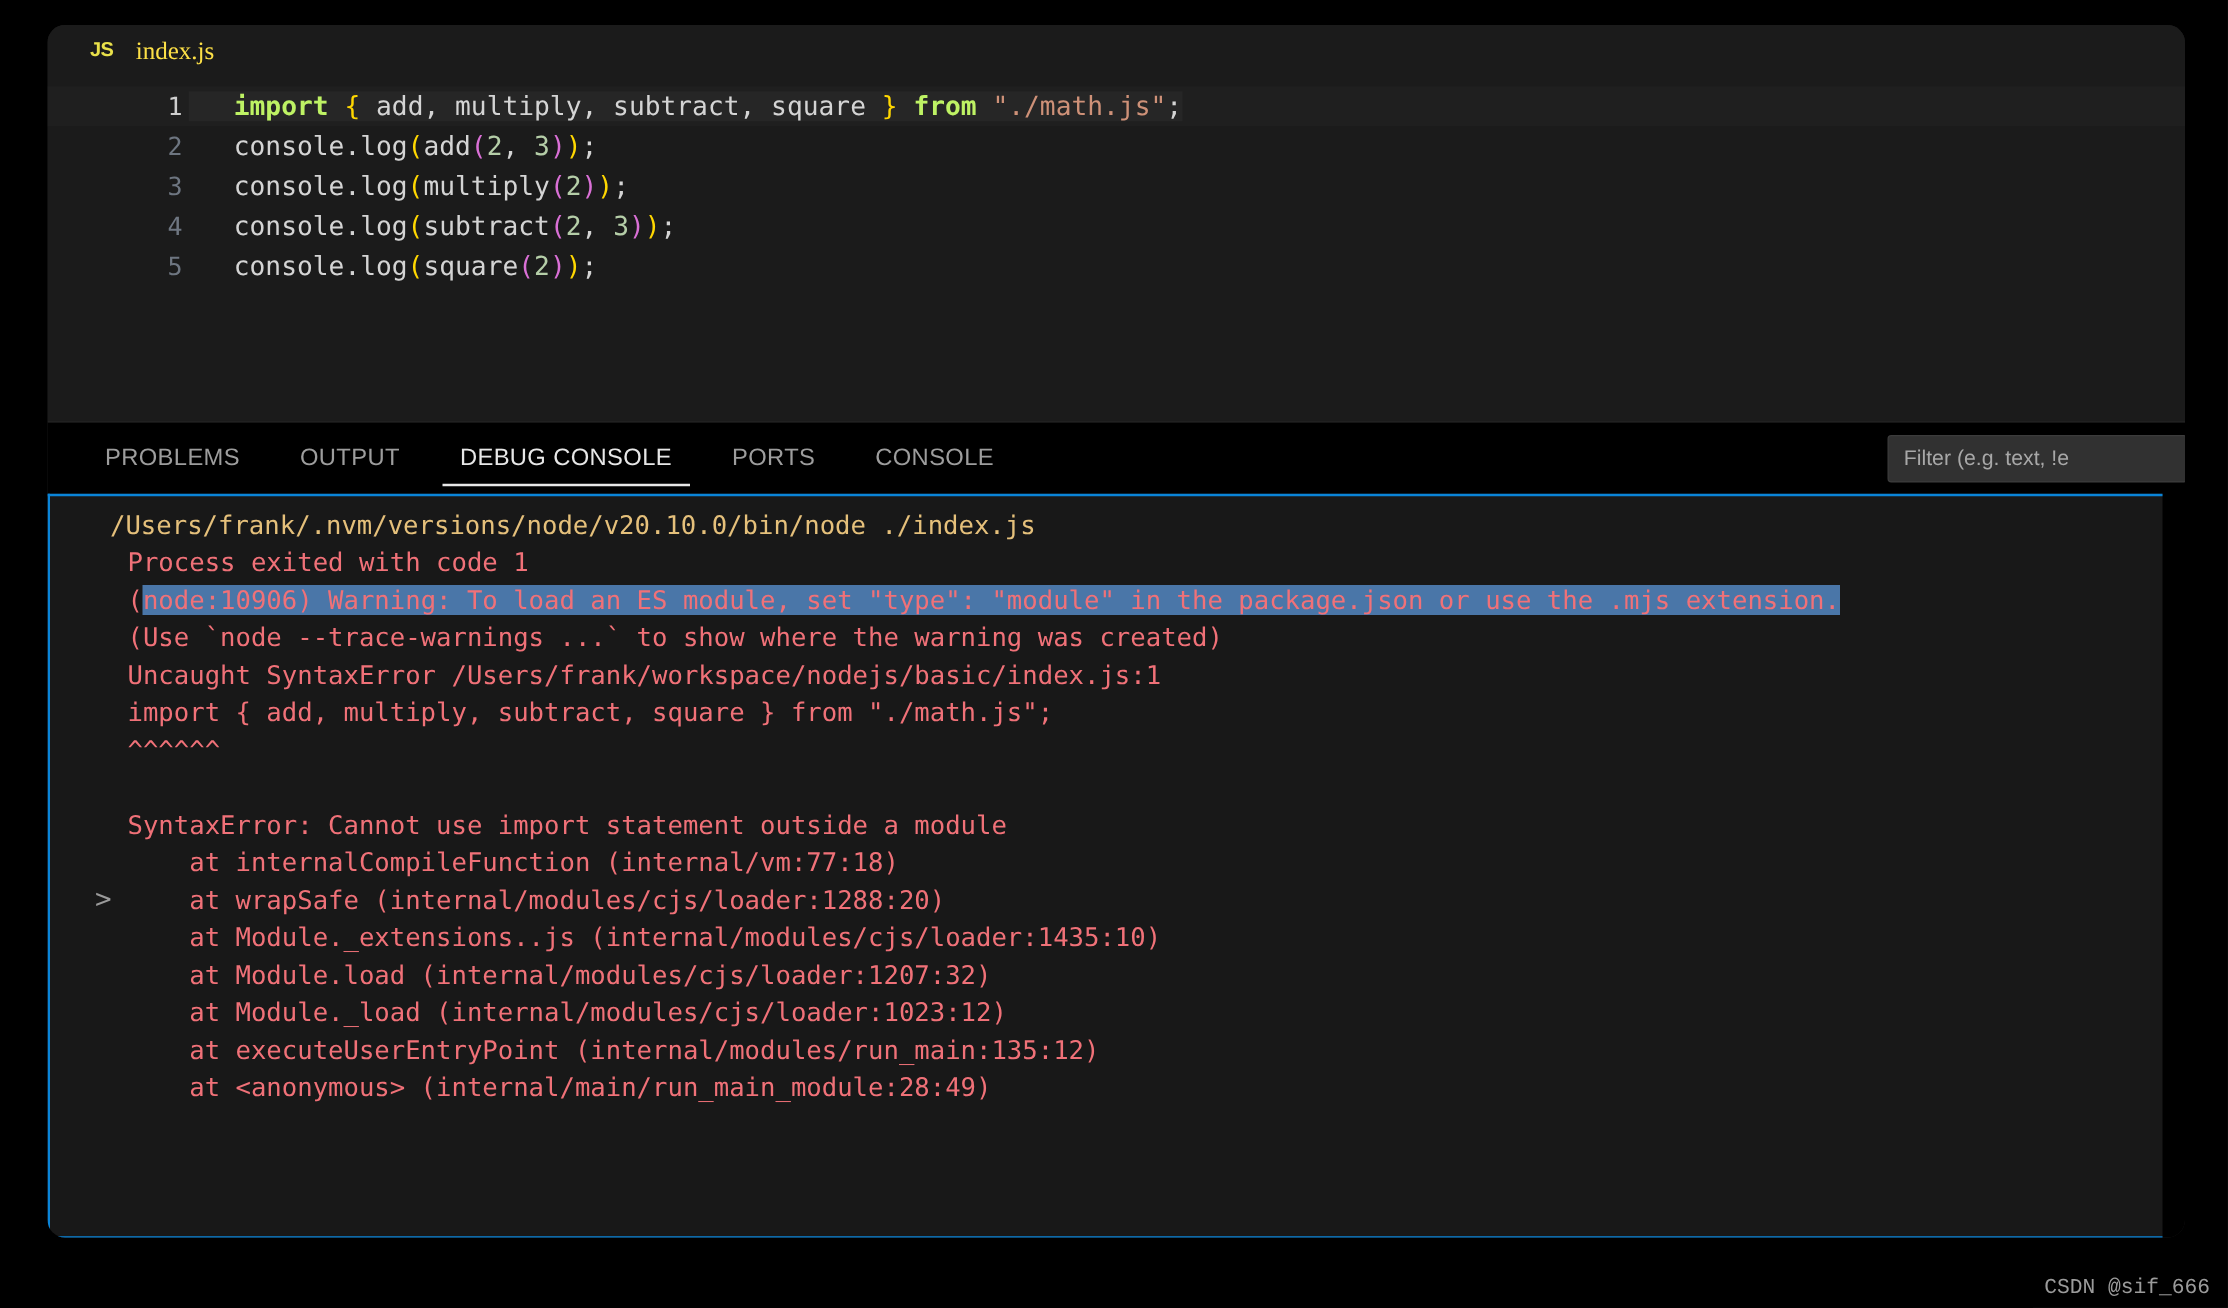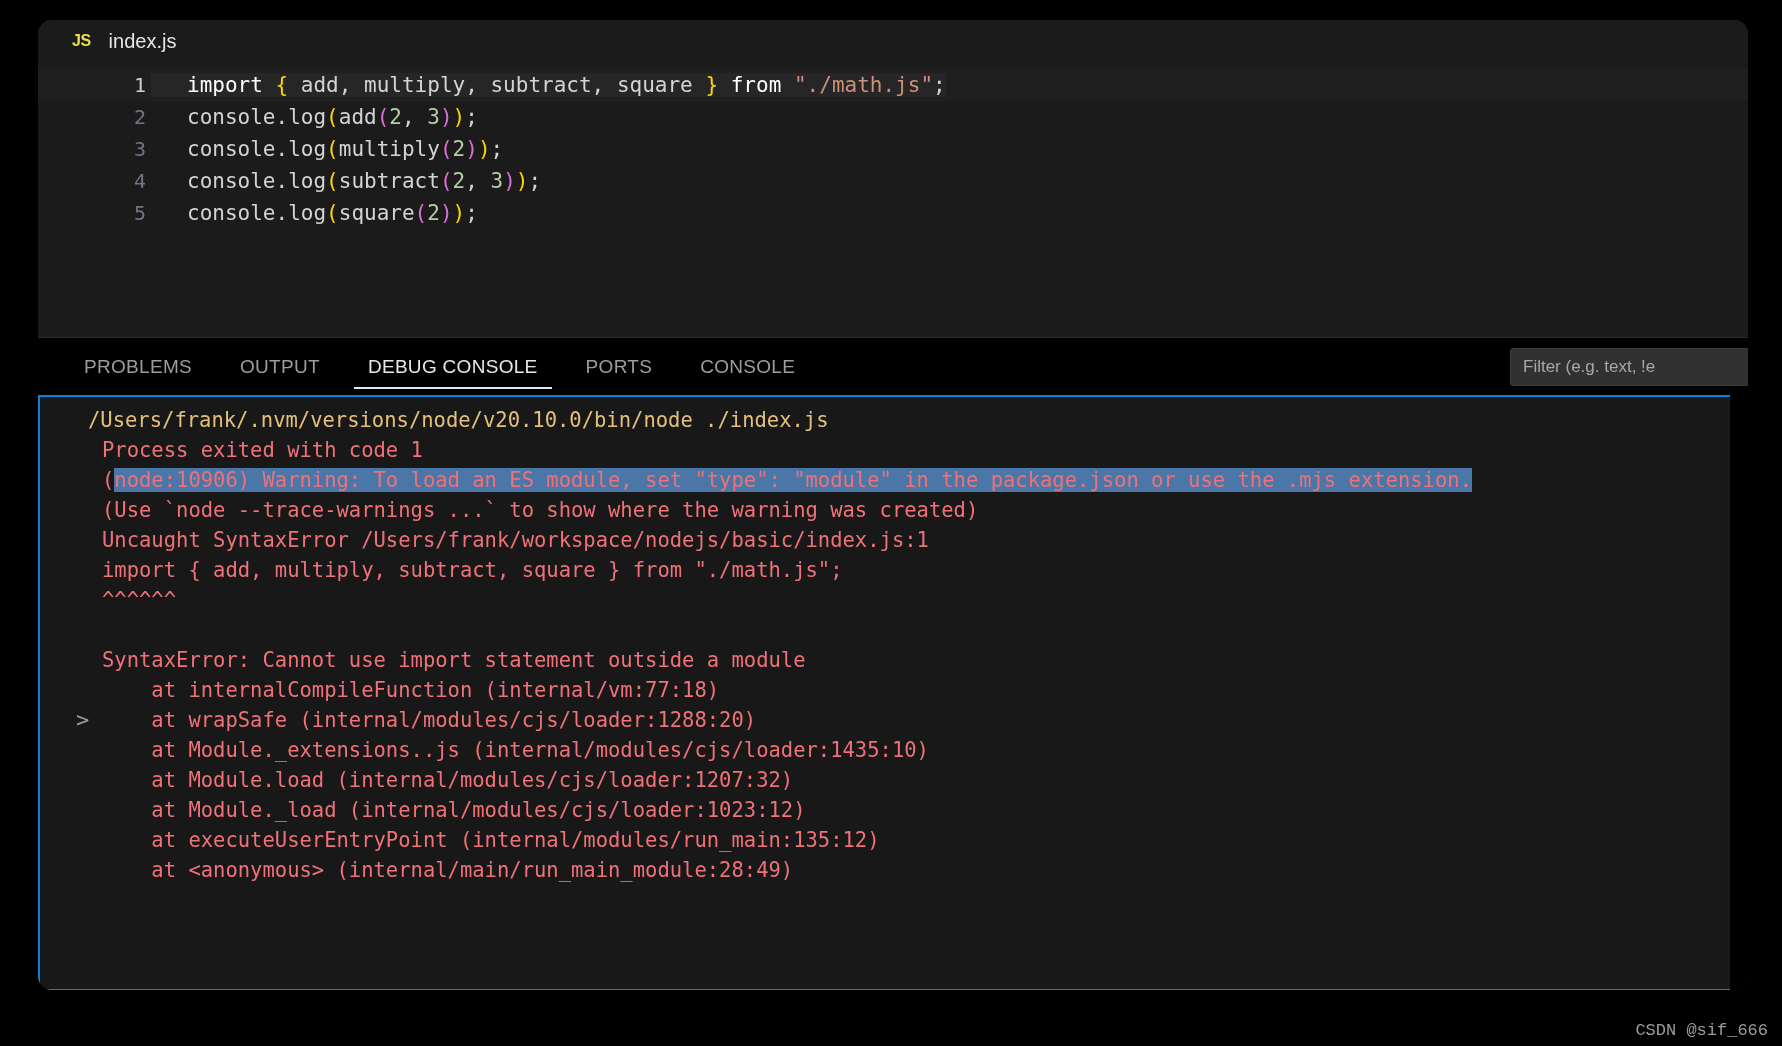--- a/index.html
+++ b/index.html
@@ -40,22 +40,22 @@
     gap: 18px;
   }
   .js-icon {
     color: #e8e04a;
     font-family: "Liberation Sans", sans-serif;
     font-size: 16px;
     font-weight: bold;
     letter-spacing: -0.5px;
   }
   .breadcrumb-name {
-    color: #e5e5e5;
-    font-family: Liberation Sans, sans-serif;
+    color: #fde047;
+    font-family: Liberation Serif, serif;
     font-size: 20px;
   }
 
   .code-area {
     position: relative;
     padding-top: 7px;
   }
   .code-line {
     display: flex;
     height: 32px;
@@ -73,21 +73,21 @@
     font-size: 20px;
     flex: none;
   }
   .code-line.active .gutter { color: #cfcfcf; }
   .code-text { padding-left: 36px; }
   .code-line.active .code-text {
     background: #262626;
     box-shadow: inset 0 0 0 0 transparent;
   }
 
-  .tk-kw    { color: #ffffff; }
+  .tk-kw    { color: #bef264; font-weight: bold; }
   .tk-brace { color: #ffd700; }
   .tk-plain { color: #d4d4d4; }
   .tk-str   { color: #ce9178; }
   .tk-num   { color: #b5cea8; }
   .tk-paren1{ color: #ffd700; }
   .tk-paren2{ color: #da70d6; }
   .tk-punct { color: #d4d4d4; }
 
   
   .panel {

